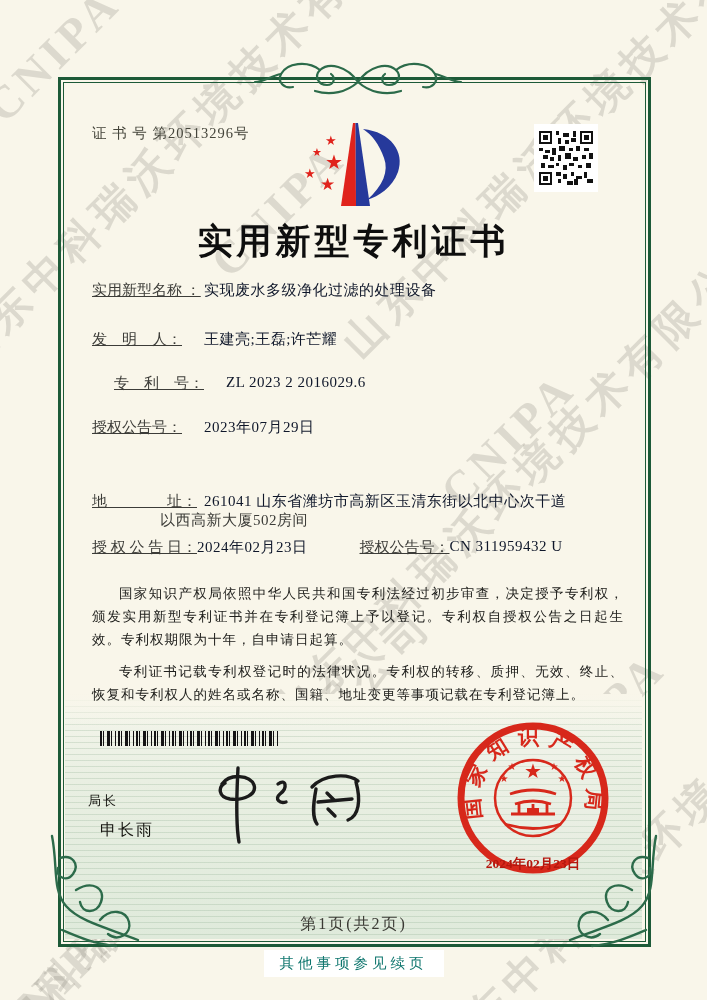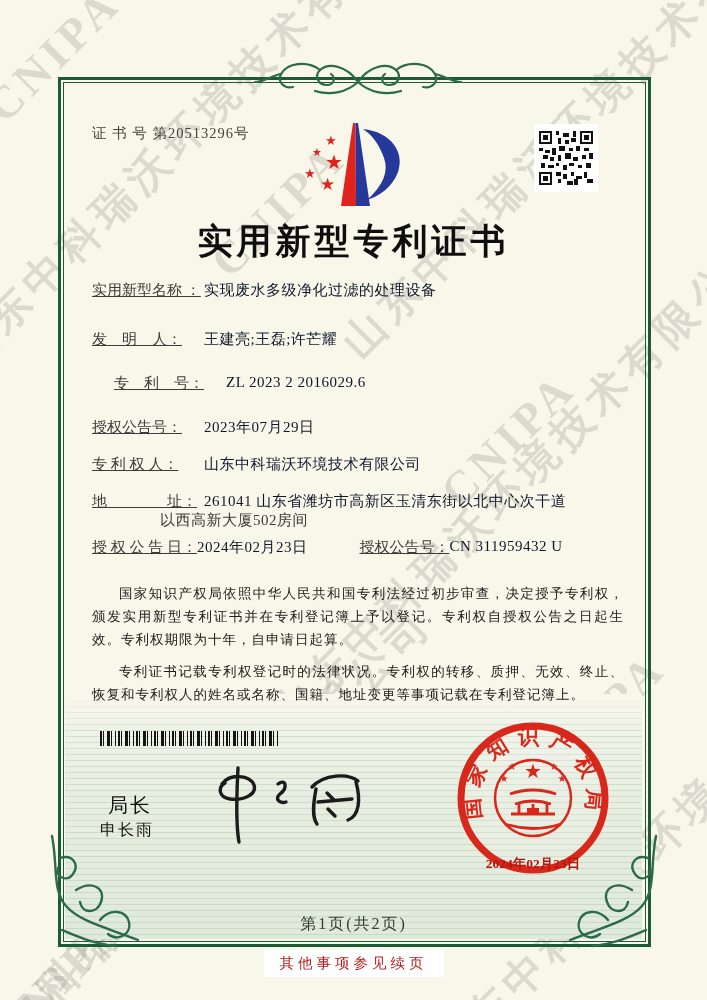--- a/index.html
+++ b/index.html
@@ -50,28 +50,28 @@
     font-size:13.5px; line-height:23px; color:#21211e; text-align:justify; letter-spacing:1px;}
   .legal p{margin:0 0 9px 0; text-indent:2em;}
   
   .barcode{position:absolute; left:100px; top:731px; width:180px; height:15px; z-index:4;
     background:repeating-linear-gradient(90deg,
       #141414 0 2px, rgba(0,0,0,0) 2px 3px,
       #141414 3px 4px, rgba(0,0,0,0) 4px 7px,
       #141414 7px 10px, rgba(0,0,0,0) 10px 11px,
       #141414 11px 12px, rgba(0,0,0,0) 12px 15px,
       #141414 15px 16px, rgba(0,0,0,0) 16px 18px);}
-  .director-title{position:absolute; left:108px; top:792px; z-index:4; font-size:20px; color:#14140f; letter-spacing:2px;}
+  .director-title{position:absolute; left:88px; top:792px; z-index:4; font-size:13px; color:#14140f; letter-spacing:2px;}
   .director-name{position:absolute; left:100px; top:820px; z-index:4; font-size:16px; color:#14140f; letter-spacing:2px;}
   .signature{position:absolute; left:208px; top:760px; z-index:5;}
   .seal{position:absolute; left:452px; top:718px; width:162px; height:162px; z-index:5;}
   .page-info{position:absolute; left:0; top:914px; width:707px; z-index:4; text-align:center;
     font-size:16px; color:#3a3a34; letter-spacing:2px;}
   .continuation{position:absolute; left:50%; transform:translateX(-50%); top:950px; z-index:4;
-    background:#ffffff; padding:4px 16px; font-size:14.5px; color:#b91c1c; letter-spacing:4px;}
+    background:#ffffff; padding:4px 16px; font-size:14.5px; color:#0f766e; letter-spacing:4px;}
 </style>
 </head>
 <body>
 
 <div id="page">
 
   <div class="wm wm-cn" style="left:-60px; top:340px;">山东中科瑞沃环境技术有限公司</div>
   <div class="wm wm-en" style="left:-25px; top:95px;">CNIPA</div>
   <div class="wm wm-en" style="left:200px; top:250px;">CNIPA</div>
   <div class="wm wm-cn" style="left:330px; top:330px;">山东中科瑞沃环境技术有限公司</div>
@@ -196,23 +196,20 @@
   </div>
   <div class="row" style="top:330px;">
     <span class="lbl">发　明　人：</span><span class="val">王建亮;王磊;许芒耀</span>
   </div>
   <div class="row" style="top:374px;margin-left:22px;">
     <span class="lbl">专　利　号：</span><span class="val">ZL 2023 2 2016029.6</span>
   </div>
   <div class="row" style="top:418px;">
     <span class="lbl">授权公告号：</span><span class="val">2023年07月29日</span>
   </div>
-  <div class="row" style="top:455px;">
-    <span class="lbl">专 利 权 人：</span><span class="val">山东中科瑞沃环境技术有限公司</span>
-  </div>
   <div class="row" style="top:492px;">
     <span class="lbl">地　　　　址：</span><span class="val">261041 山东省潍坊市高新区玉清东街以北中心次干道</span>
     <span class="val2">以西高新大厦502房间</span>
   </div>
   <div class="row" style="top:538px;">
     <span class="lbl" style="width:auto;">授 权 公 告 日：</span><span class="val">2024年02月23日</span><span class="lbl pair2" style="width:auto;">授权公告号：</span><span class="val">CN 311959432 U</span>
   </div>
 
   <div class="legal">
     <p>国家知识产权局依照中华人民共和国专利法经过初步审查，决定授予专利权，颁发实用新型专利证书并在专利登记簿上予以登记。专利权自授权公告之日起生效。专利权期限为十年，自申请日起算。</p>

